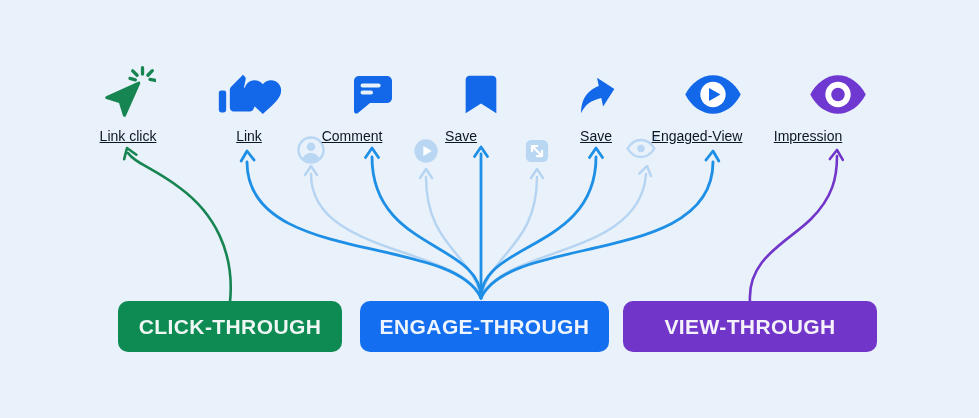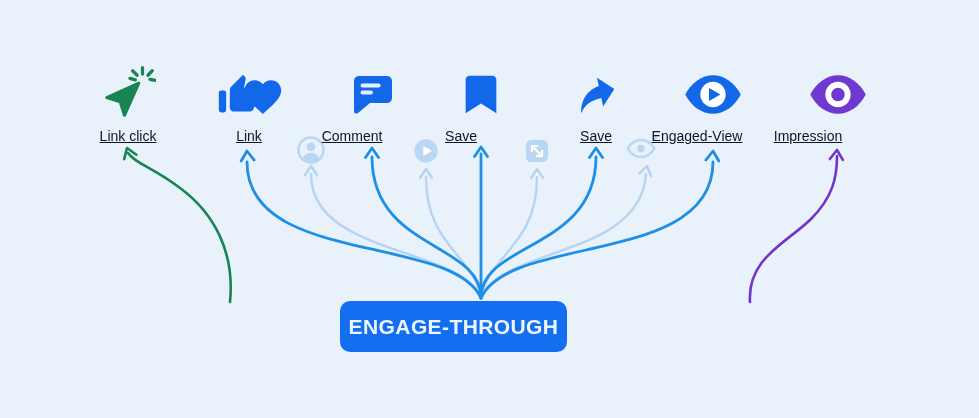--- a/index.html
+++ b/index.html
@@ -14,21 +14,21 @@
     position:absolute;top:128px;transform:translateX(-50%);
     font-size:14px;font-weight:500;color:#0D1623;line-height:16px;white-space:nowrap;text-decoration:underline;
   }
   .attr-box{
     position:absolute;top:301px;height:51px;border-radius:10px;
     display:flex;align-items:center;justify-content:center;
     font-size:21px;font-weight:700;letter-spacing:.4px;color:rgba(255,255,255,.93);
     white-space:nowrap;
   }
   .box-click{left:118px;width:224px;background:#0E8A53;}
-  .box-engage{left:340px;width:227px;background:#146FF0;}
+  .box-engage{left:360px;width:249px;background:#146FF0;}
   .box-view{left:623px;width:254px;background:#7136C9;}
 </style>
 </head>
 <body>
 
 <div class="canvas">
 
   <svg class="arrow-layer" width="979" height="418" viewBox="0 0 979 418" fill="none">
     <g stroke="#B5D4F2" stroke-width="2.4" stroke-linecap="round" stroke-linejoin="round" fill="none">
       <path d="M481,298 C460,246 311,256 311,174"></path>
@@ -156,15 +156,17 @@
   </span>
 
   <span class="event-label" style="left:128px;">Link click</span>
   <span class="event-label" style="left:249px;">Link</span>
   <span class="event-label" style="left:352px;">Comment</span>
   <span class="event-label" style="left:461px;">Save</span>
   <span class="event-label" style="left:596px;">Save</span>
   <span class="event-label" style="left:697px;">Engaged-View</span>
   <span class="event-label" style="left:808px;">Impression</span>
 
+  <div class="attr-box box-click">CLICK-THROUGH</div>
   <div class="attr-box box-engage">ENGAGE-THROUGH</div>
+  <div class="attr-box box-view">VIEW-THROUGH</div>
 
 </div>
 
 </body></html>

